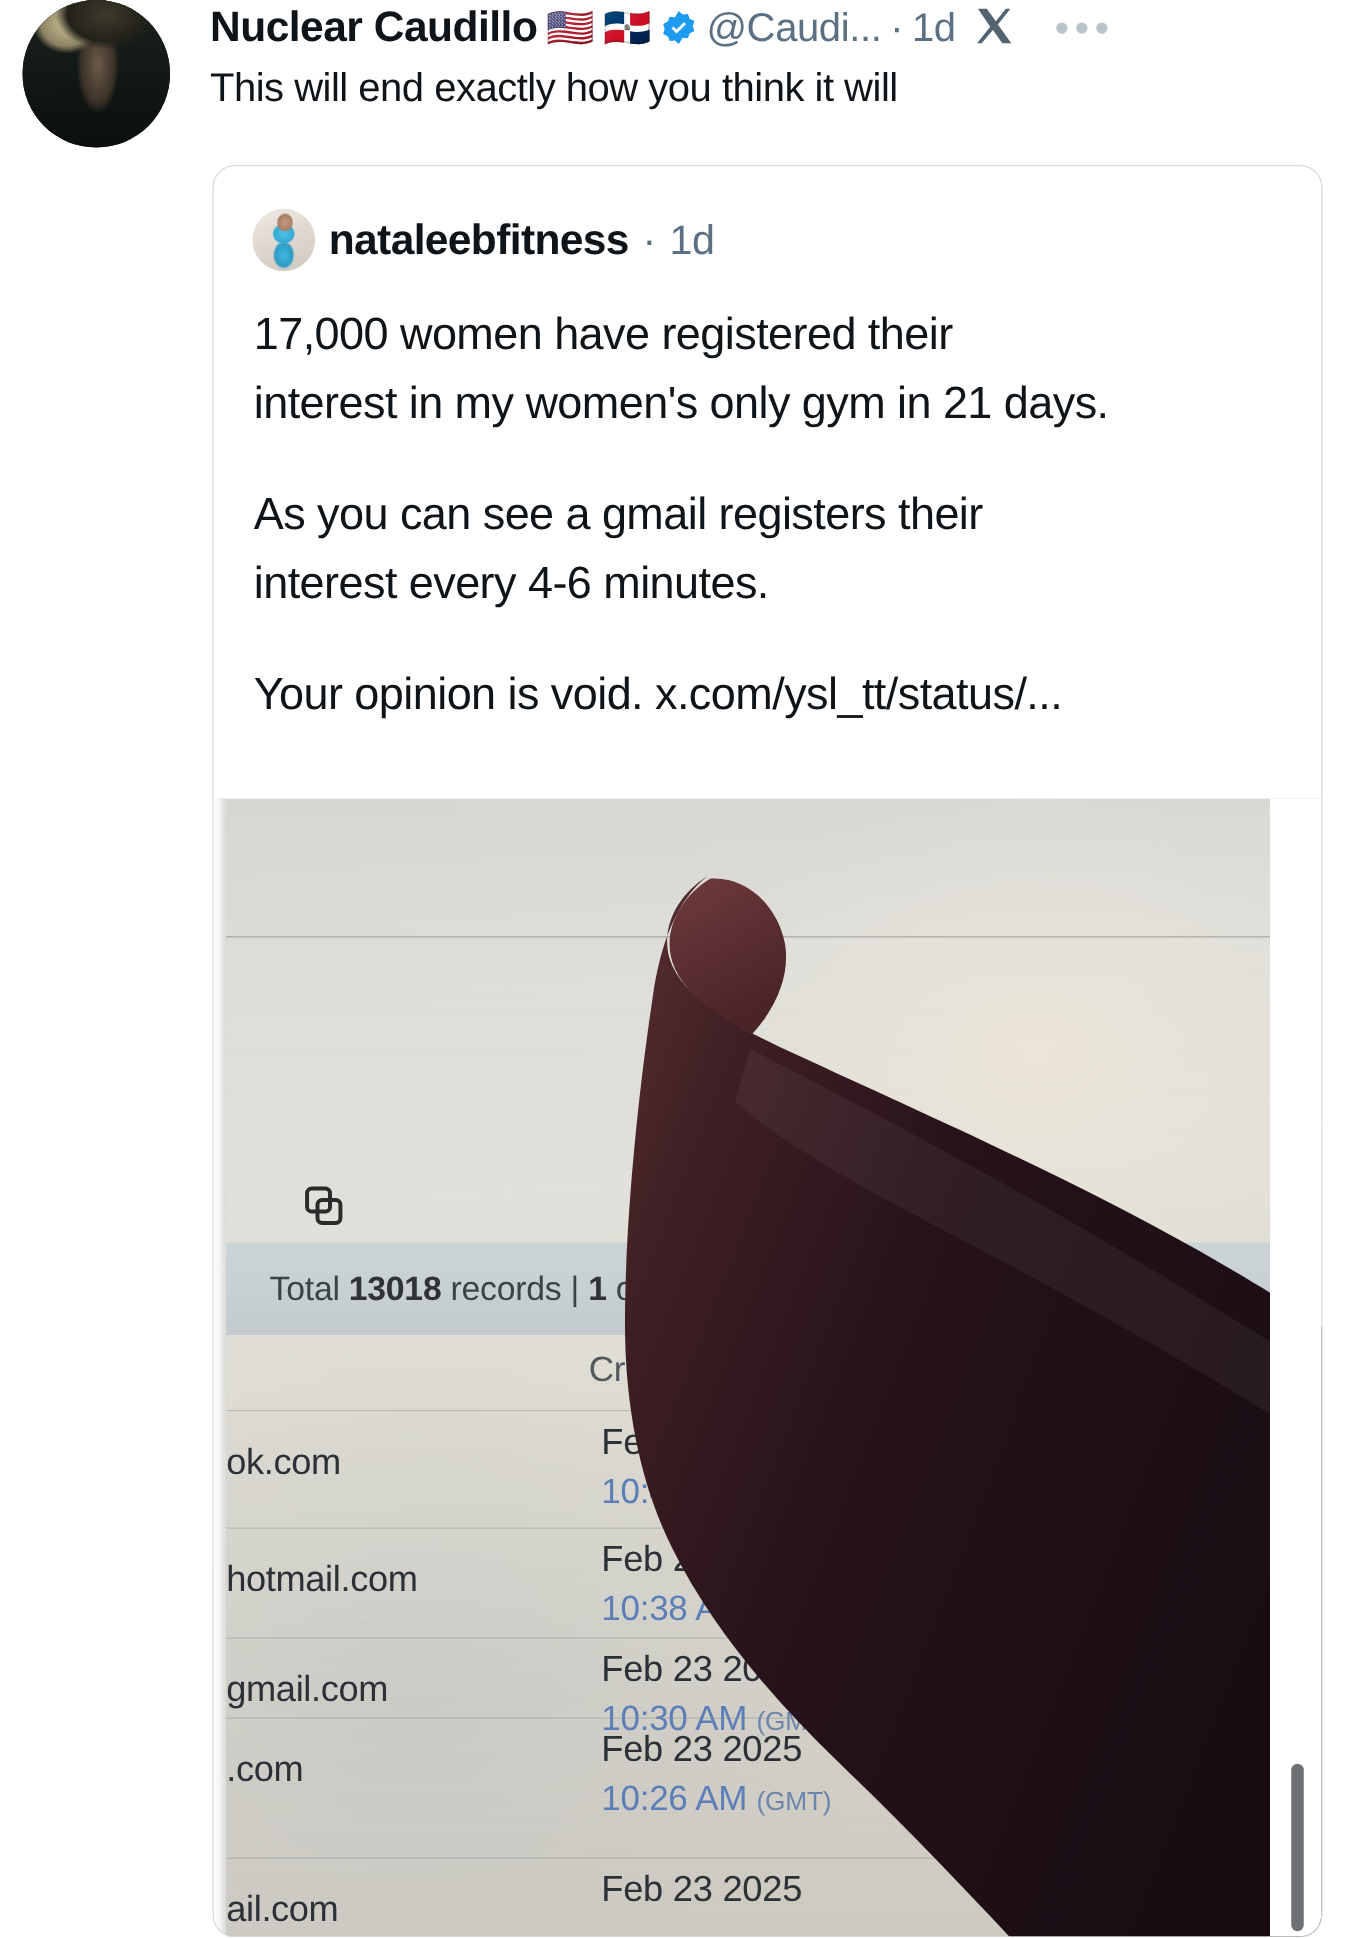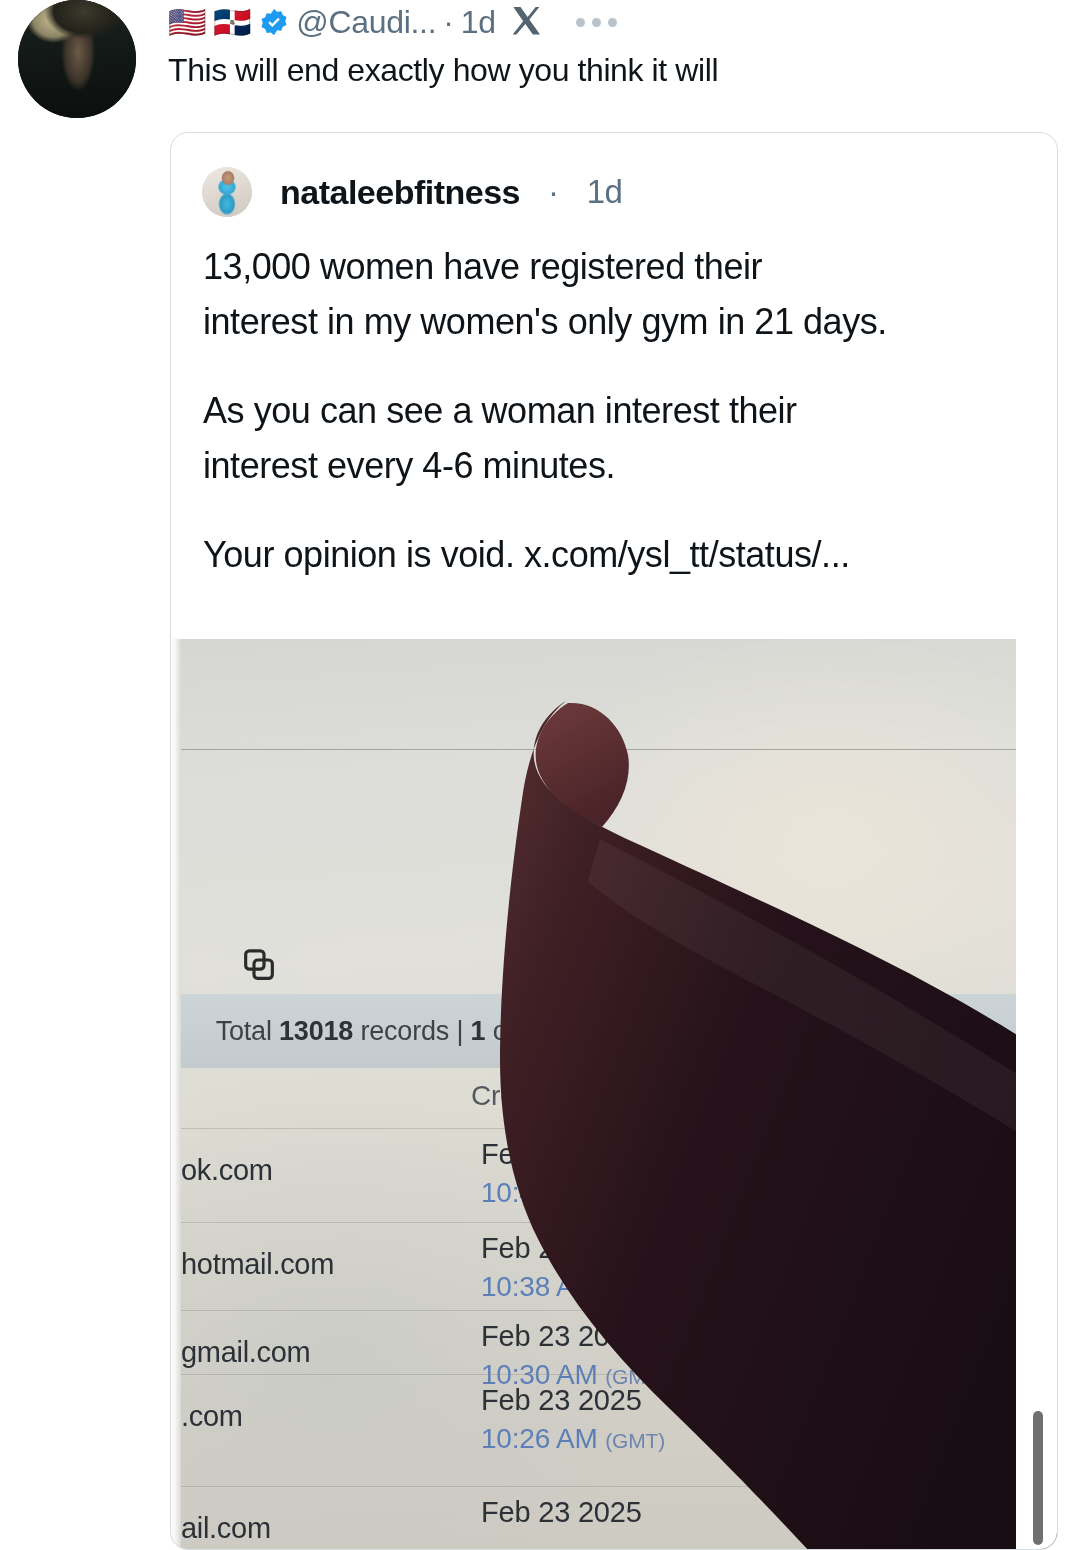--- a/index.html
+++ b/index.html
@@ -46,21 +46,21 @@
     font-size:32px; color:#0f1419; letter-spacing:-0.4px; white-space:nowrap;
   }
 
   
   .quote-card {
     position:absolute; left:170px; top:132px;
     width:888px; height:1418px;
     border:1px solid #d8dde1; border-radius:18px;
     background:#fff; overflow:hidden;
   }
-  .q-head { display:flex; align-items:center; gap:28px; padding:34px 0 0 31px; }
+  .q-head { display:flex; align-items:center; gap:11px; padding:34px 0 0 31px; }
   .q-avatar {
     width:50px;height:50px;border-radius:50%;overflow:hidden;flex:0 0 auto;
     position:relative; background:#e6e3df;
   }
   .q-avatar .ph { position:absolute; inset:0;
     background:
       radial-gradient(ellipse 8px 9px at 52% 22%, #c49a80 0%, #a97f66 70%, rgba(0,0,0,0) 85%),
       radial-gradient(ellipse 11px 10px at 50% 40%, #4ec3e8 0%, #35a8d2 70%, rgba(0,0,0,0) 85%),
       radial-gradient(ellipse 10px 13px at 50% 74%, #3fb9e2 0%, #2f9bc4 70%, rgba(0,0,0,0) 88%),
       linear-gradient(160deg,#efe9e3 0%, #ddd6cf 55%, #cfc8c1 100%);
@@ -165,20 +165,21 @@
 
 <div class="screen">
 
   <div class="tweet-head">
 
     <div class="avatar-outer">
       <div class="ph"></div>
     </div>
 
     <div class="name-row">
+      <span class="disp-name">Nuclear Caudillo</span>
       <span class="flag">🇺🇸</span>
       <span class="flag">🇩🇴</span>
       <svg class="verified" viewBox="0 0 24 24">
         <path fill="#1d9bf0" d="M12 1.5l2.5 2.2 3.3-.4 1.2 3.1 3 1.5-1 3.2 1 3.2-3 1.5-1.2 3.1-3.3-.4L12 22.5l-2.5-2.2-3.3.4-1.2-3.1-3-1.5 1-3.2-1-3.2 3-1.5 1.2-3.1 3.3.4z"></path>
         <path fill="#fff" d="M10.6 15.9l-3.2-3.2 1.3-1.3 1.9 1.9 4.7-4.7 1.3 1.3z"></path>
       </svg>
       <span class="handle">@Caudi...</span>
       <span class="handle">·</span>
       <span class="handle">1d</span>
       <svg class="xlogo" viewBox="0 0 24 24">
@@ -199,24 +200,24 @@
     <div class="q-head">
       <div class="q-avatar">
           <div class="ph"></div>
         </div>
       <span class="q-name">nataleebfitness</span>
       <span class="q-handle">·</span>
       <span class="q-handle">1d</span>
     </div>
 
     <div class="q-body">
-      <p>13,000 women have registered their</p>
+      <p>17,000 women have registered their</p>
       <p>interest in my women's only gym in 21 days.</p>
       <div class="gap"></div>
-      <p>As you can see a woman interest their</p>
+      <p>As you can see a gmail registers their</p>
       <p>interest every 4-6 minutes.</p>
       <div class="gap"></div>
       <p>Your opinion is void. x.com/ysl_tt/status/...</p>
     </div>
 
     <div class="photo">
       <div class="photo-bg"></div>
       <div class="photo-noise"></div>
       <div class="left-edge"></div>
 

